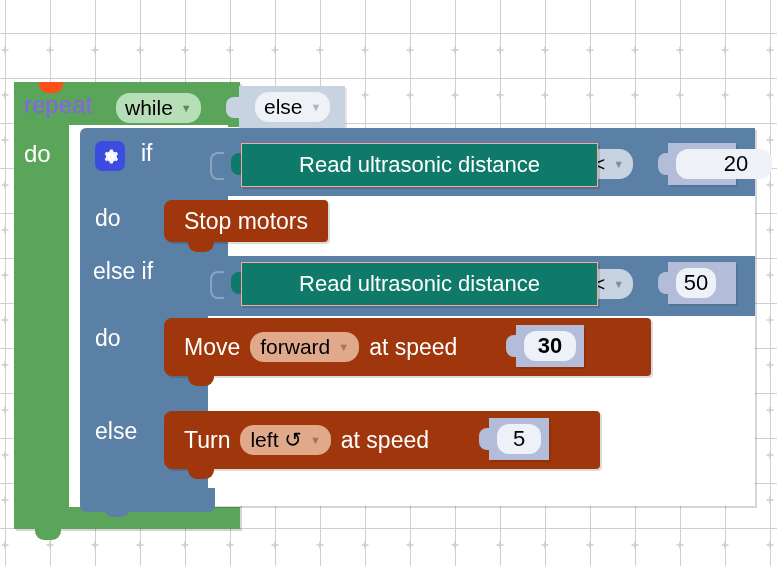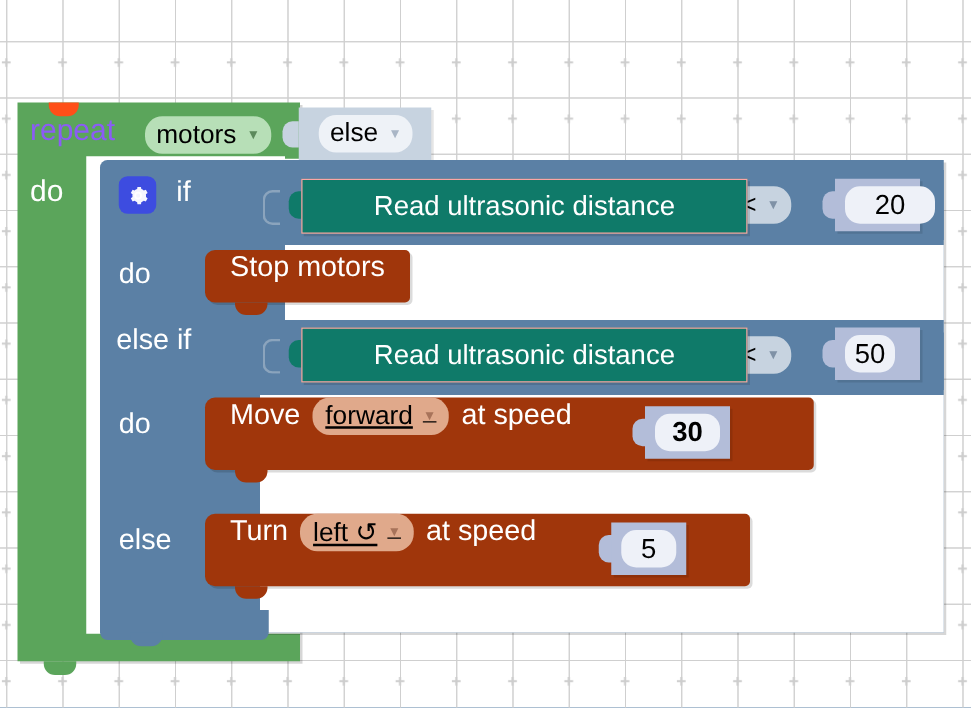--- a/index.html
+++ b/index.html
@@ -163,55 +163,55 @@
     position:absolute;width:12px;height:22px;background:#b3bdd9;
     border-radius:8px 0 0 8px;z-index:9;
   }
   .numfld{
     position:absolute;background:#eef1f8;border-radius:12px;height:30px;
     display:flex;align-items:center;justify-content:center;
     font-size:22px;color:#000;z-index:10;
   }
   .n1{left:668px;top:143px;width:68px;}
   .n1-tab{left:658px;top:153px;}
-  .n1f{left:676px;top:149px;width:72px;}
+  .n1f{left:676px;top:149px;width:72px;padding-left:24px;}
   .n2{left:668px;top:262px;width:68px;}
   .n2-tab{left:658px;top:272px;}
   .n2f{left:676px;top:268px;width:40px;}
   .n3{left:516px;top:325px;width:68px;}
   .n3-tab{left:506px;top:335px;}
   .n3f{left:524px;top:331px;width:52px;font-weight:bold;}
   .n4{left:489px;top:418px;width:60px;}
   .n4-tab{left:479px;top:428px;}
   .n4f{left:497px;top:424px;width:44px;}
 
   
   .act{
     position:absolute;background:#a0360b;
     border-radius:8px 4px 4px 8px;
     box-shadow:2px 2px 0 rgba(0,0,0,.14);
-    display:flex;z-index:8;
+    display:flex;align-items:center;z-index:8;
     color:#fff;font-size:23px;white-space:nowrap;
   }
   .act .txt{margin:0 4px;}
   .act-notch{
     position:absolute;width:26px;height:10px;background:#a0360b;
     border-radius:0 0 9px 9px;z-index:8;
   }
   .stop{left:164px;top:200px;height:42px;padding:0 16px;}
   .stop-notch{left:188px;top:242px;}
   .move{left:164px;top:318px;width:455px;height:58px;padding:0 16px;}
   .move-notch{left:188px;top:376px;}
   .turn{left:164px;top:411px;width:404px;height:58px;padding:0 16px;}
   .turn-notch{left:188px;top:469px;}
 
   .fld-dir{
     position:relative;display:inline-flex;align-items:center;
     background:#e0a98b;border-radius:14px;height:30px;padding:0 10px;
-    color:#000;font-size:21px;margin:0 6px;text-decoration:underline;
+    color:#000;font-size:21px;margin:0 6px;
   }
   .fld-dir .car{margin-left:8px;font-size:11px;color:#a8735a;line-height:1;}
 </style>
 </head>
 <body>
 
 <svg id="grid" width="777" height="566" xmlns="http://www.w3.org/2000/svg">
   <defs>
     <pattern id="plusgrid" x="0" y="0" width="45" height="45" patternUnits="userSpaceOnUse">
       <path d="M5 1.5 V8.5 M1.5 5 H8.5" stroke="#cdcdcd" stroke-width="1.6" fill="none"></path>
@@ -224,21 +224,21 @@
 
   <div class="blk start-nub"></div>
 
   <div class="blk repeat-outer"></div>
   <div class="blk repeat-inner-cut"></div>
   <div class="blk repeat-notch-bottom"></div>
 
   <div class="blk repeat-label">repeat</div>
 
   <div class="fld fld-while">
-    <span>motors</span>
+    <span>while</span>
     <span class="car">▼</span>
   </div>
 
   <div class="blk conn-true"></div>
   <div class="blk true-blk"></div>
   <div class="conn-true-tab"></div>
   <div class="fld fld-true">
     <span>else</span>
     <span class="car">▼</span>
   </div>

